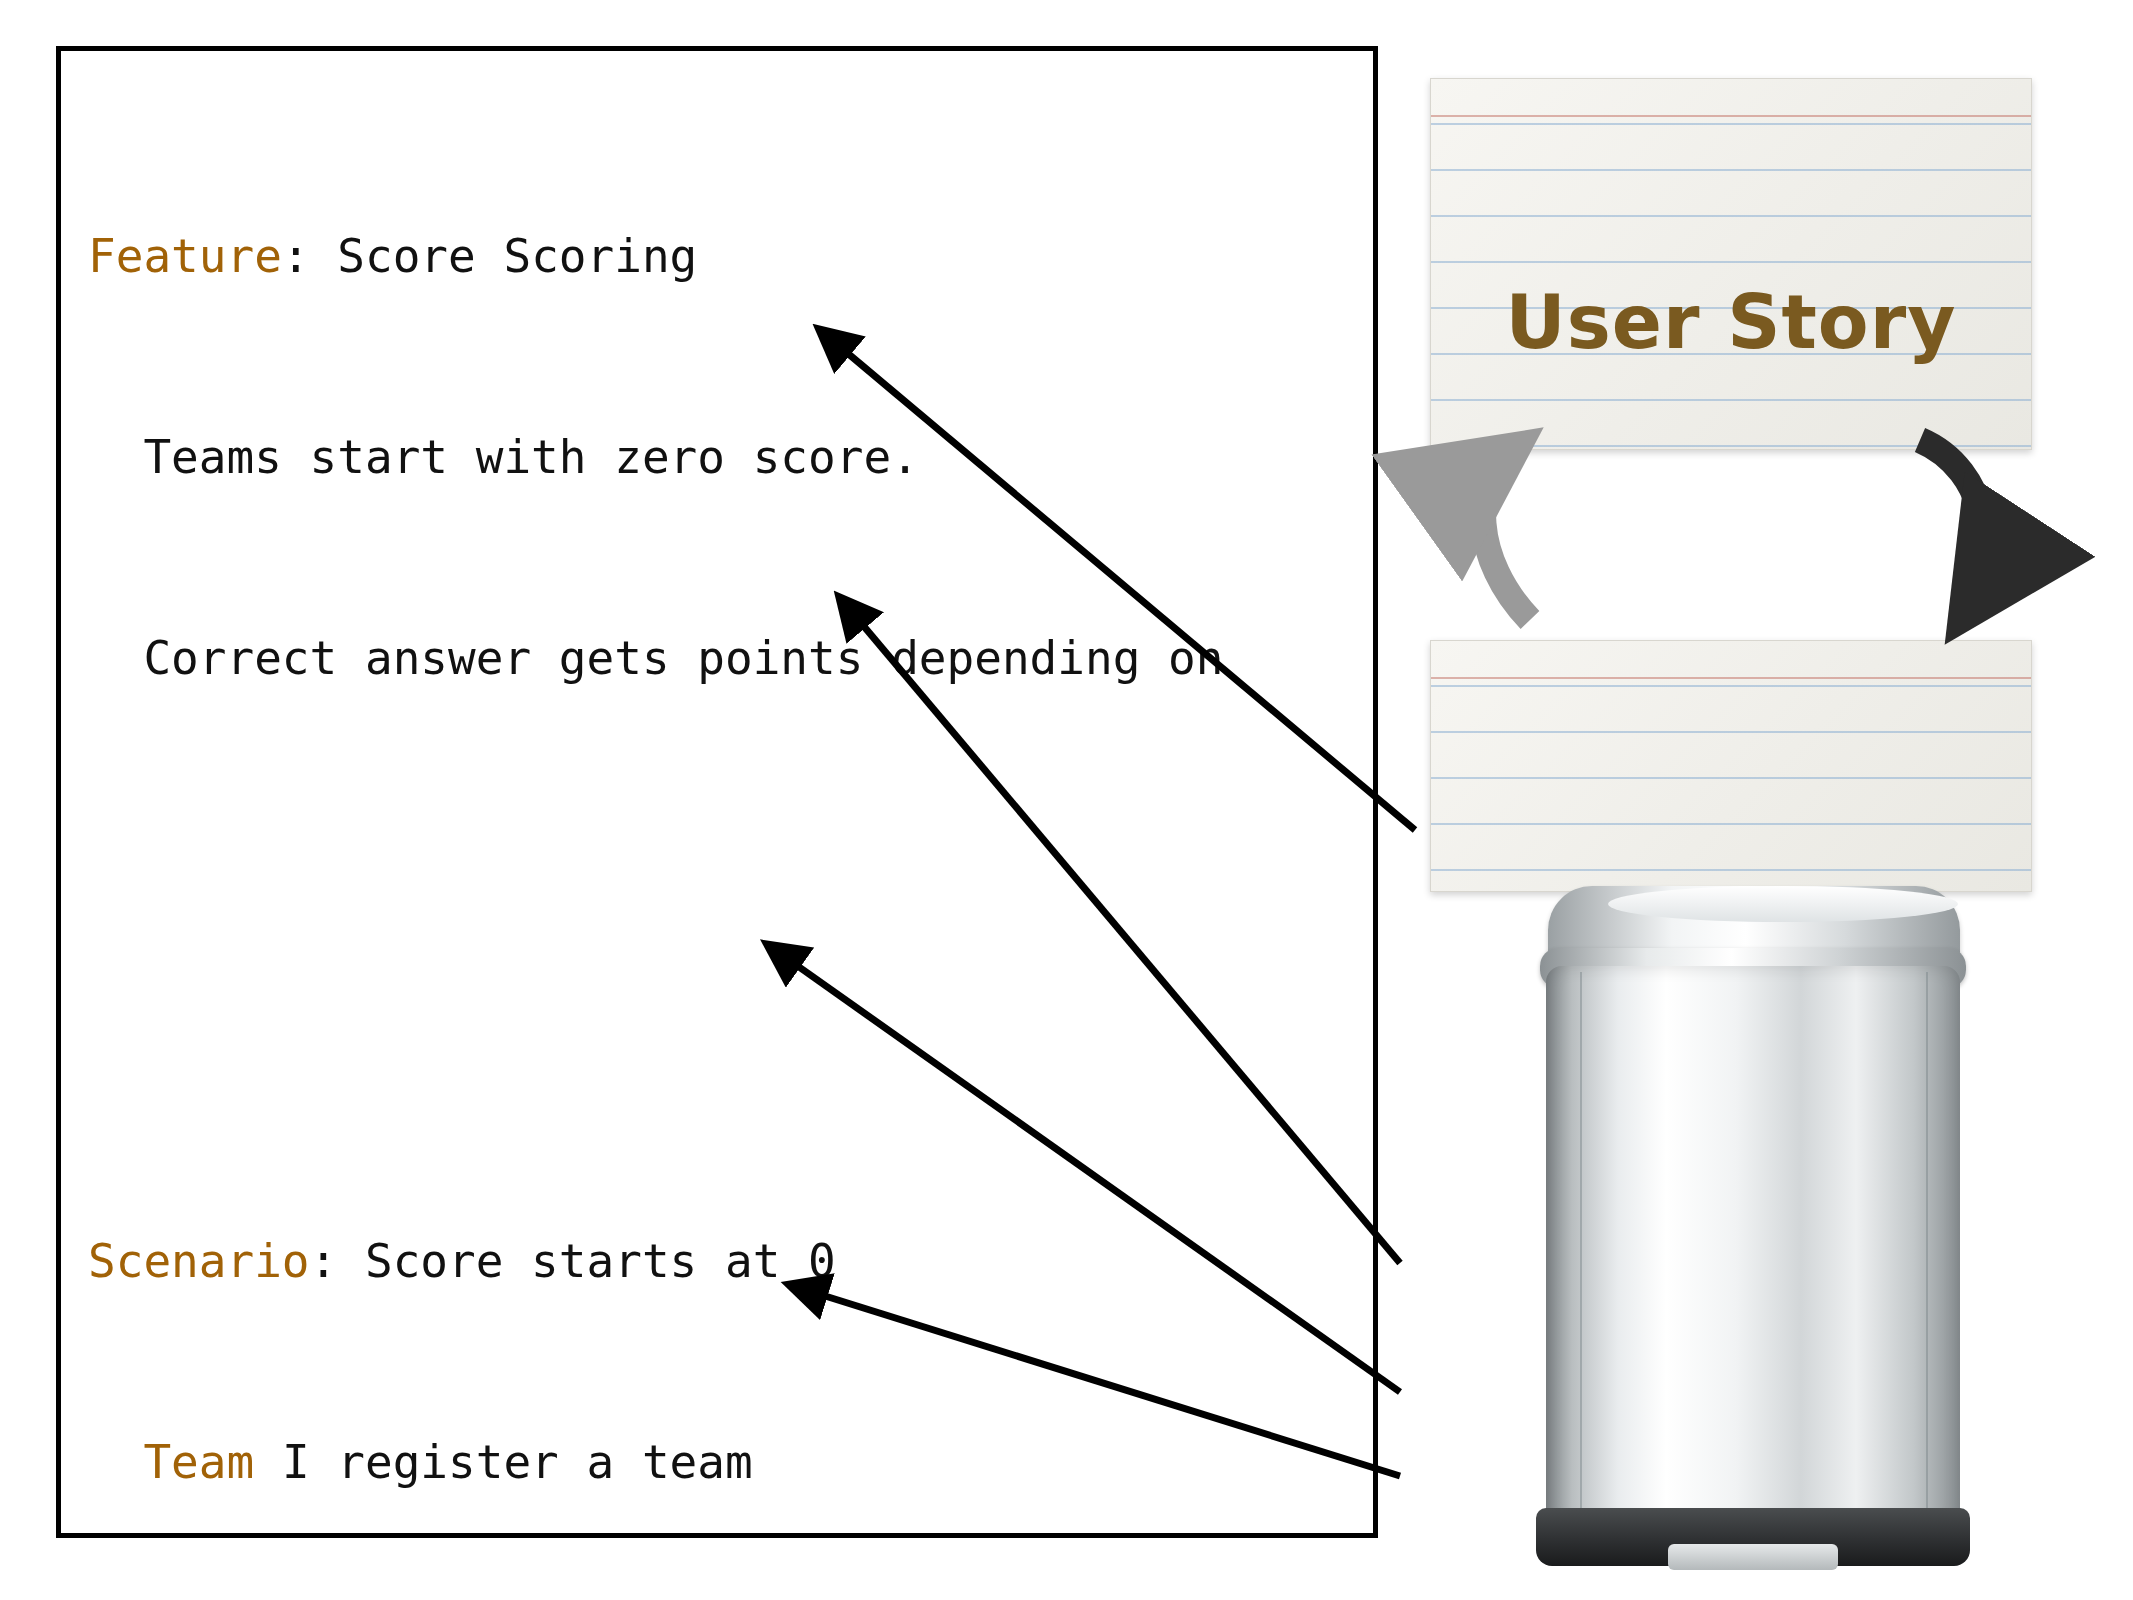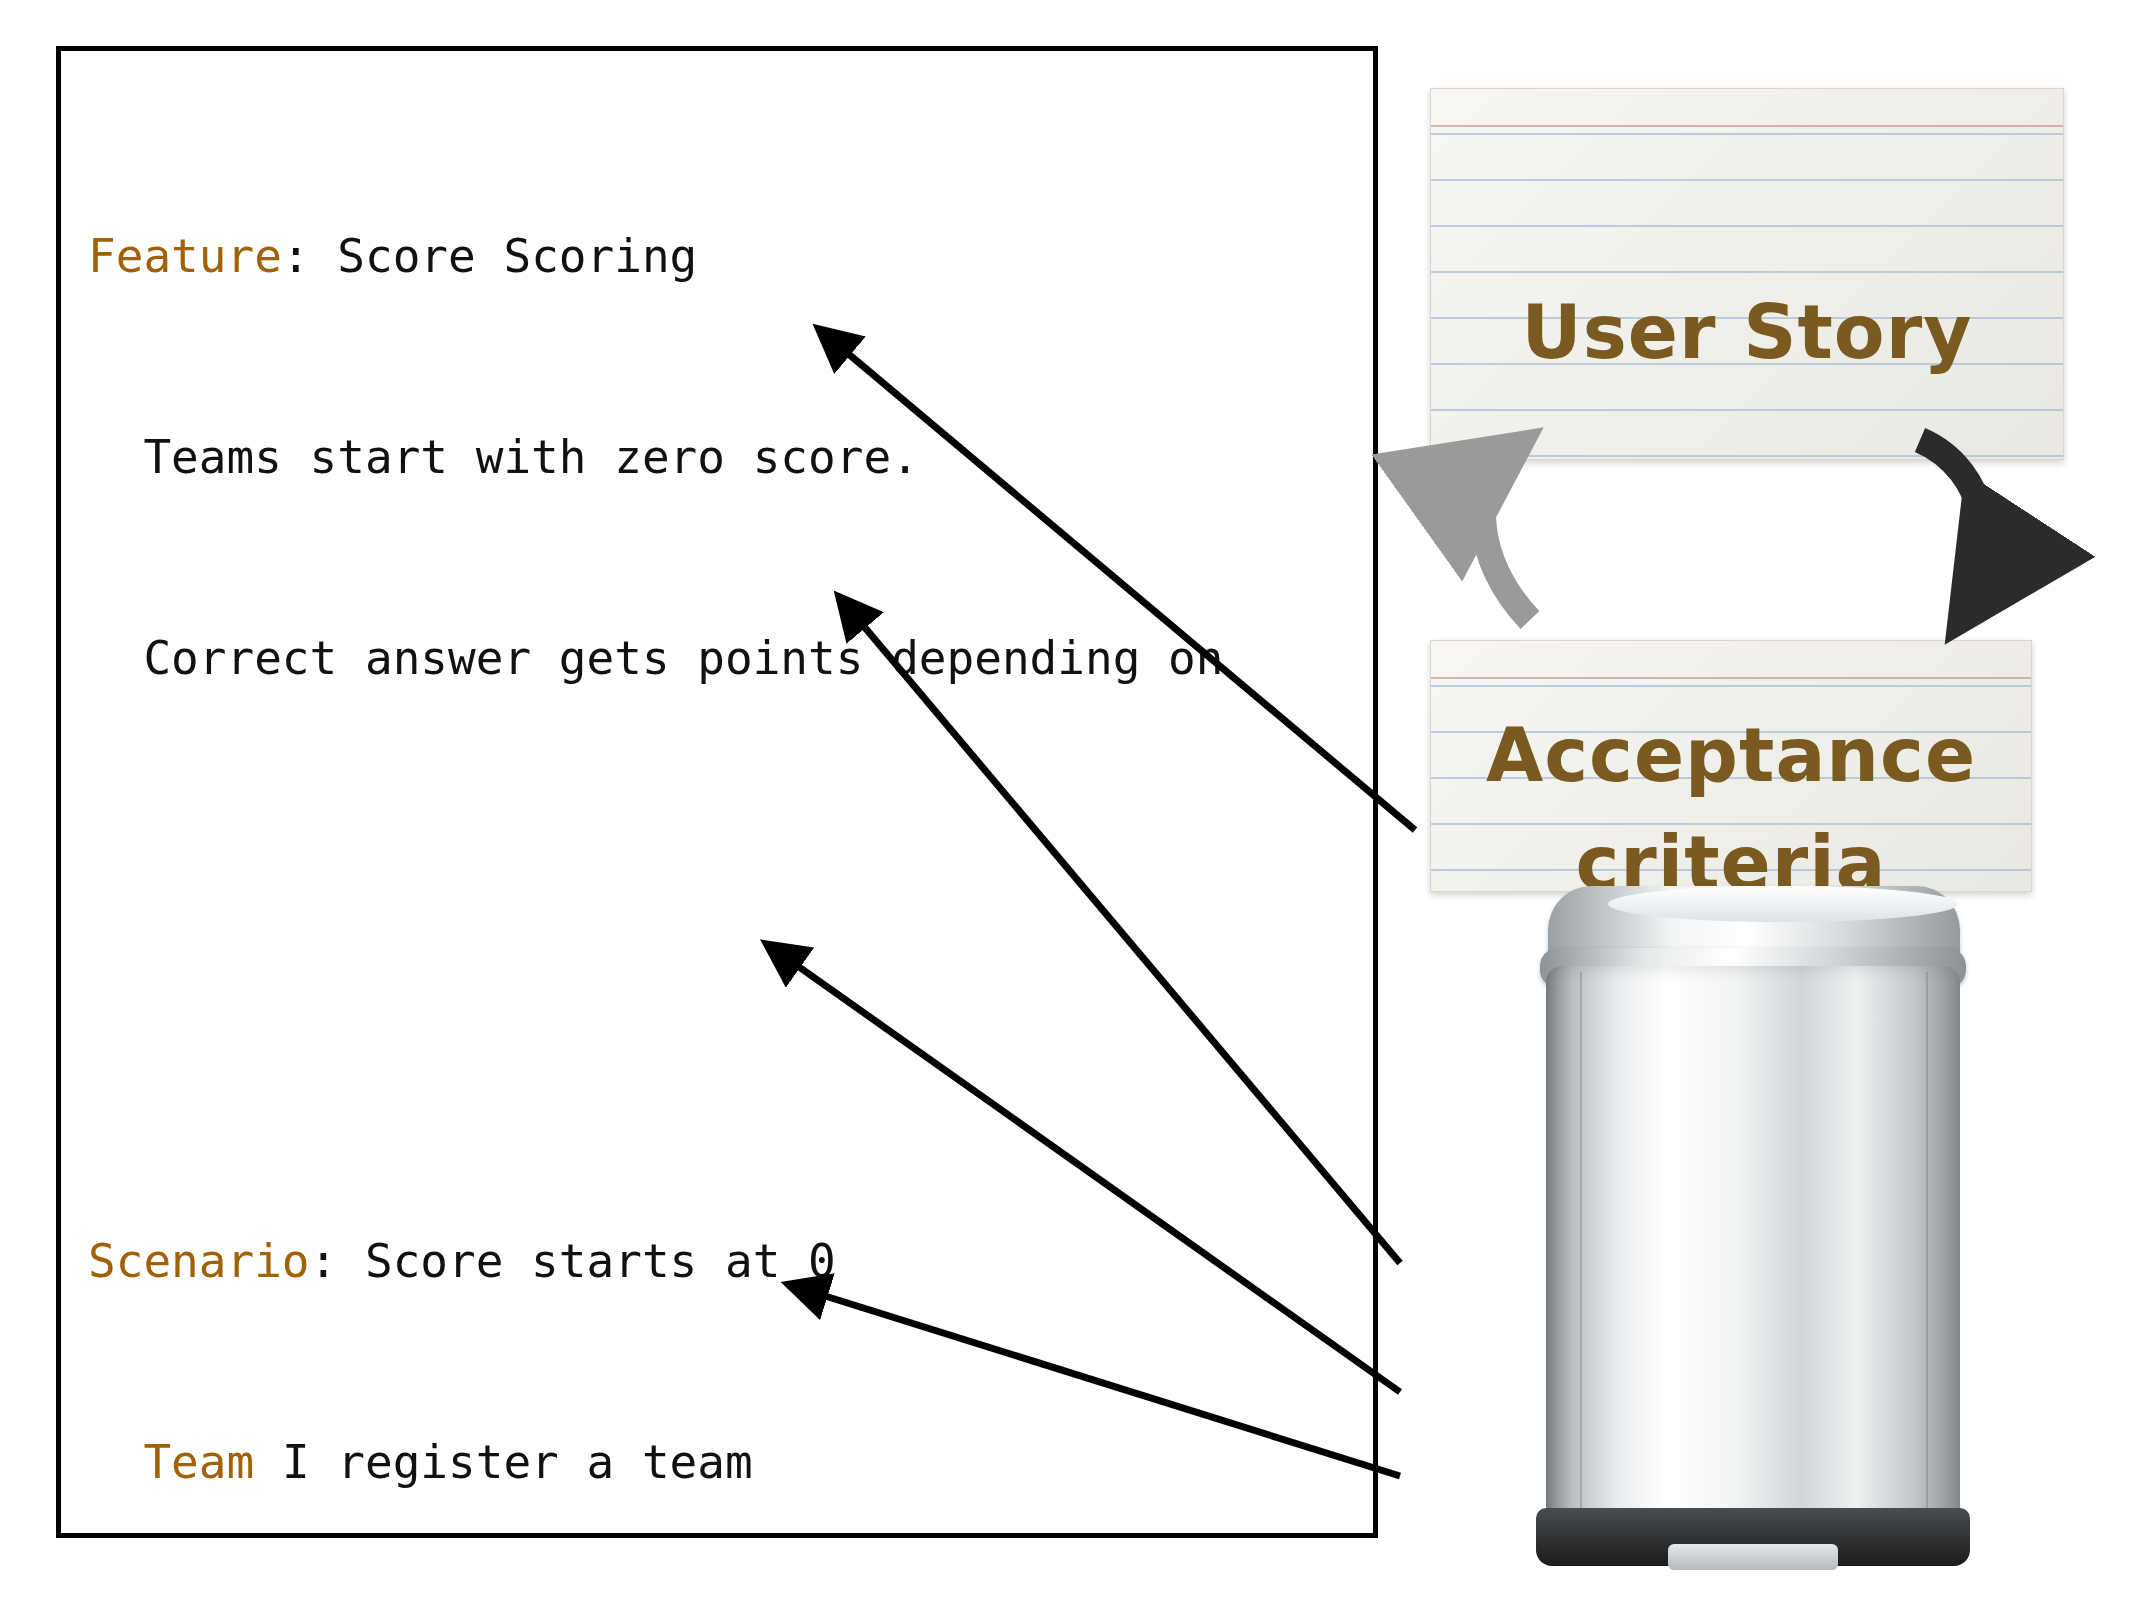--- a/index.html
+++ b/index.html
@@ -78,24 +78,23 @@
     text-align: center;
     color: #7a5a20;
     font-family: "DejaVu Sans", sans-serif;
     font-size: 72px;
     font-weight: 600;
     letter-spacing: 1px;
   }
 
   #card-user-story {
     left: 1430px;
-    top: 88px;
+    top: 78px;
     width: 600px;
     height: 370px;
-    padding-left: 32px;
   }
   #card-user-story .card-text {
     top: 200px;
     font-size: 74px;
   }
 
   #card-acceptance {
     left: 1430px;
     top: 640px;
     width: 600px;
@@ -225,24 +224,20 @@
   </div>
 </div>
 
 <div id="card-user-story" class="card">
   <div class="card-margin"></div>
   <div class="card-text">User Story</div>
 </div>
 
 <div id="card-acceptance" class="card">
   <div class="card-margin"></div>
-  <div class="card-text">
-      <div>Acceptance</div>
-      <div>criteria</div>
-    </div>
 </div>
 
 <div id="bin">
   <div class="bin-lid">
     <div class="bin-lid-top"></div>
   </div>
   <div class="bin-rim"></div>
   <div class="bin-body"></div>
   <div class="bin-seam" style="left:62px;"></div>
   <div class="bin-seam" style="left:408px;"></div>

